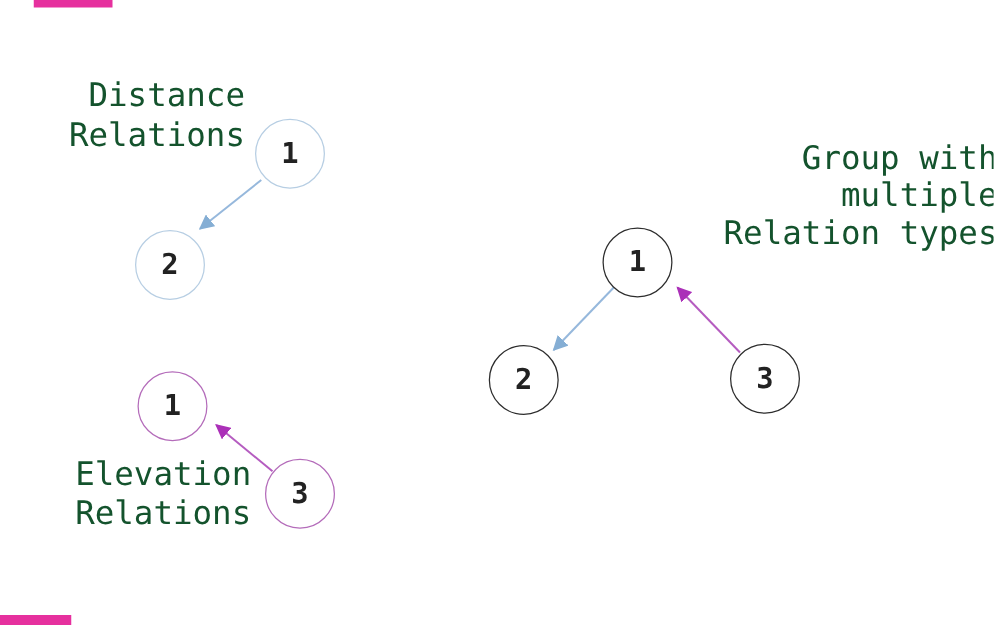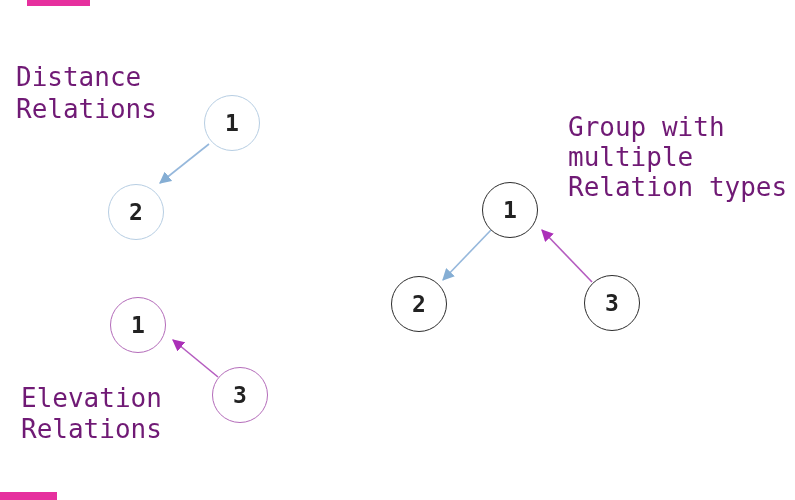--- a/index.html
+++ b/index.html
@@ -7,29 +7,29 @@
   #canvas {
     position: relative;
     width: 795px;
     height: 500px;
     background: #ffffff;
     overflow: hidden;
     font-family: "DejaVu Sans Mono", "Liberation Mono", monospace;
   }
   .group-label {
     position: absolute;
-    color: #701a75;
+    color: #14532d;
     font-size: 26px;
     line-height: 31px;
-    text-align: left;
+    text-align: right;
     white-space: pre-line;
     letter-spacing: 0px;
   }
   #label-distance  { left: 16px;  top: 61px;  width: 180px; line-height: 32px; }
-  #label-elevation { left: 21px;  top: 383px; width: 180px; }
+  #label-elevation { left: 21px;  top: 365px; width: 180px; }
   #label-multi     { left: 568px; top: 112px; width: 230px; line-height: 30px; }
   .node {
     position: absolute;
     width: 56px;
     height: 56px;
     border-radius: 50%;
     background: #ffffff;
     display: flex;
     align-items: center;
     justify-content: center;

